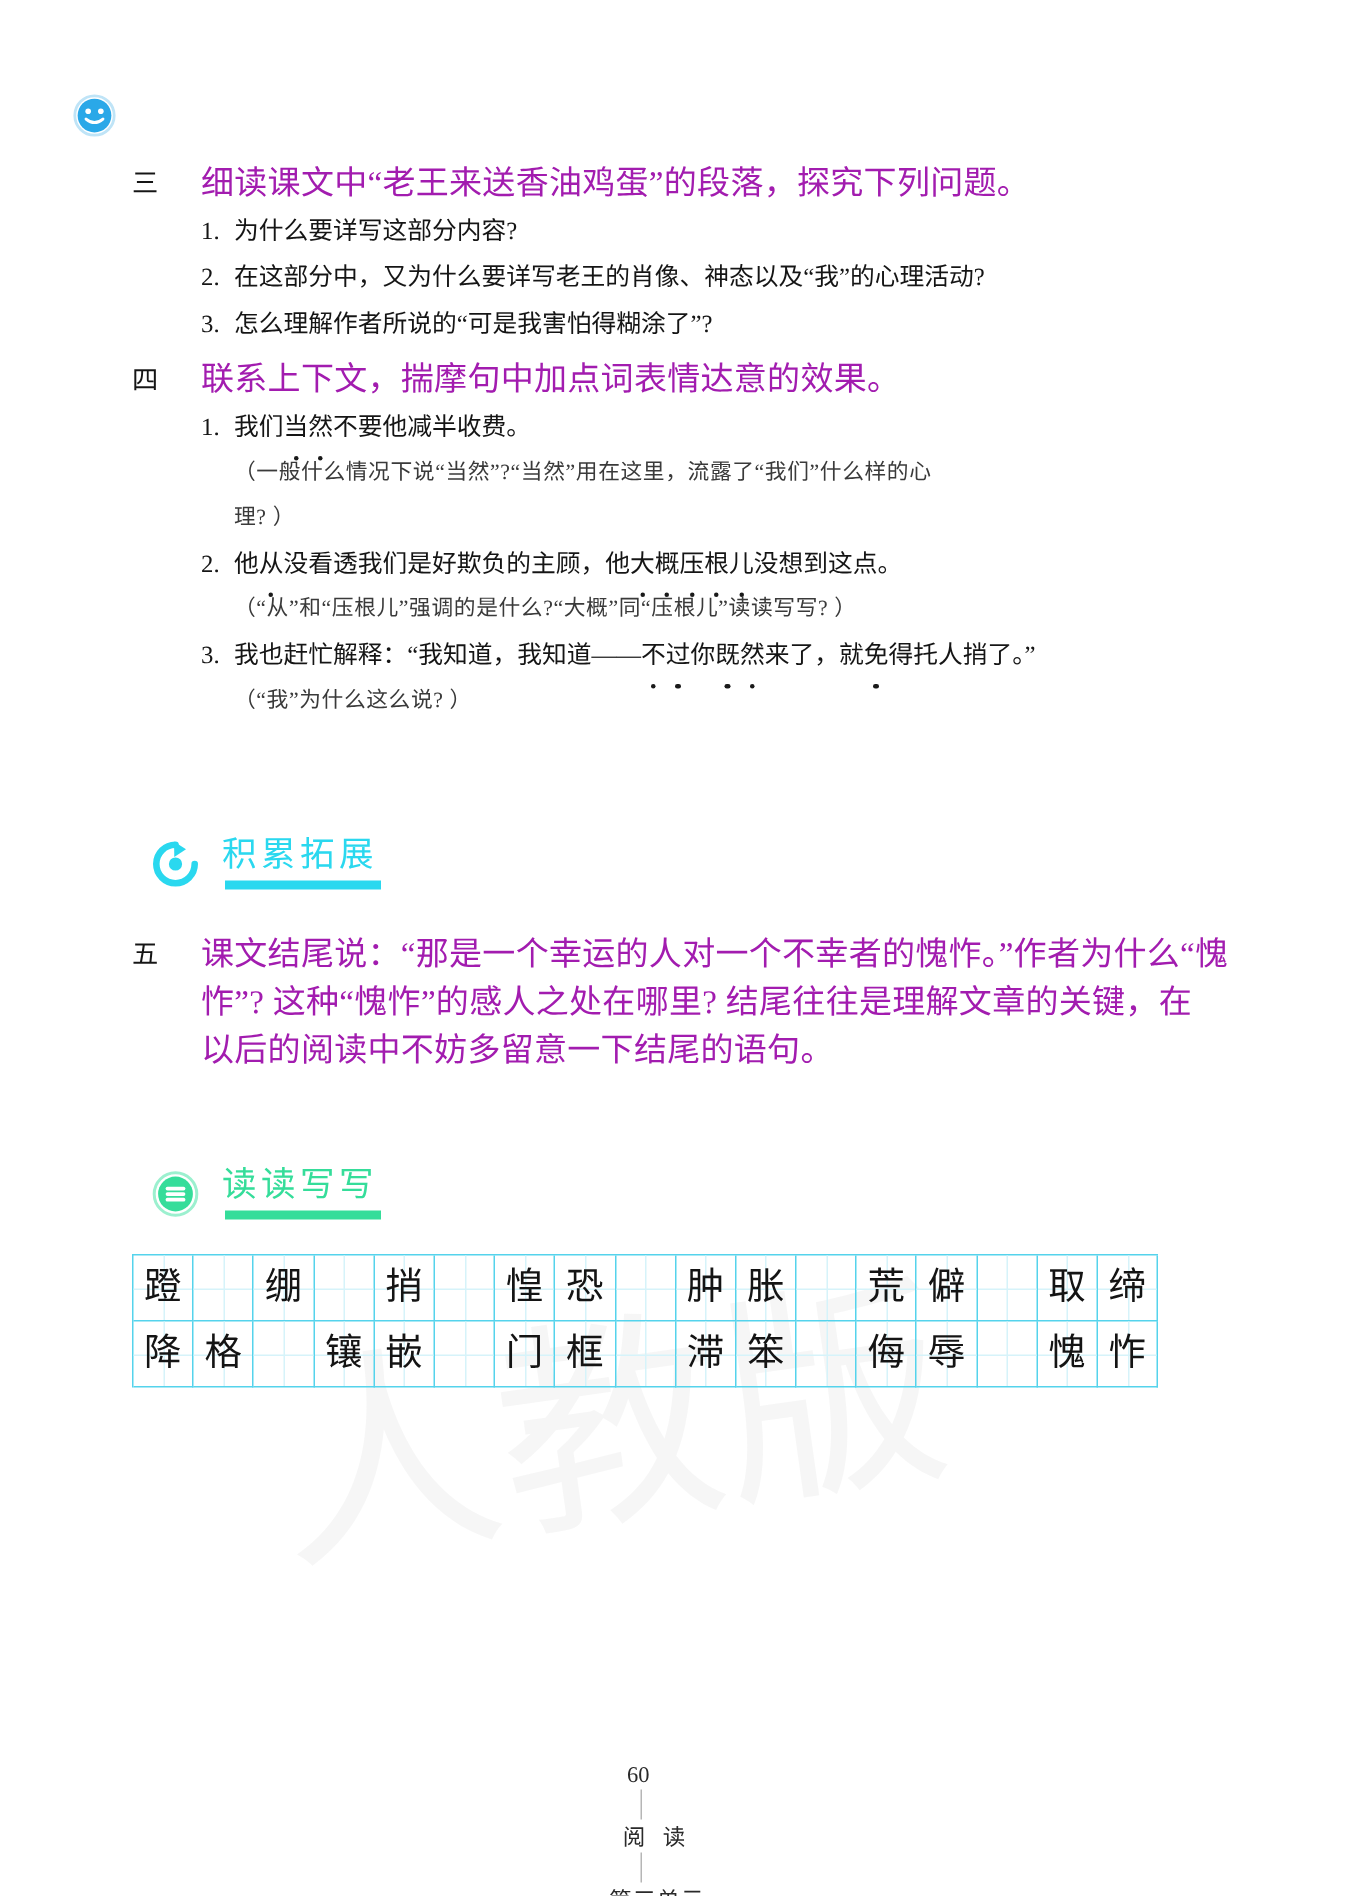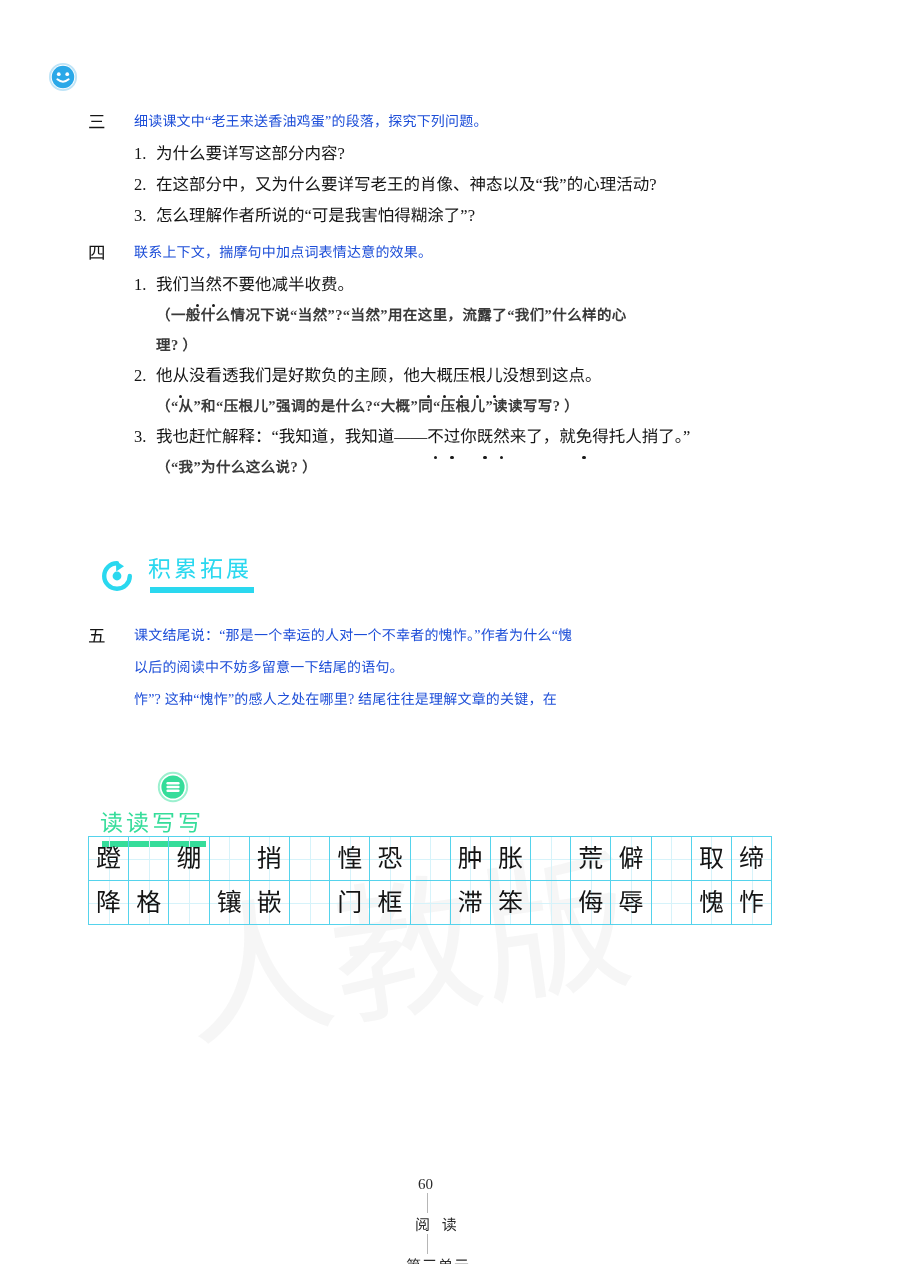--- a/index.html
+++ b/index.html
@@ -61,24 +61,24 @@
     flex: 0 0 46px;
     font-size: 17.5px;
     line-height: 32px;
     letter-spacing: 1px;
     color: #151515;
   }
   .ex-body {
     flex: 1 1 auto;
   }
   .lead {
-    font-size: 14px;
+    font-size: 22px;
     line-height: 32px;
     letter-spacing: .2px;
-    color: #1d4ed8;
+    color: #a21caf;
     white-space: nowrap;
   }
   .sub-list {
     margin: 0;
     padding: 0;
     list-style: none;
   }
   .sub-item {
     display: flex;
     align-items: flex-start;
@@ -98,21 +98,20 @@
   }
   .paren {
     font-size: 14.5px;
     line-height: 30px;
     color: #3a3a3a;
     letter-spacing: .4px;
     white-space: nowrap;
   }
   .paren-indent {
     padding-left: 22px;
-    font-weight: bold;
   }
 
   
   .dot {
     position: relative;
     display: inline-block;
   }
   .dot::after {
     content: "";
     position: absolute;
@@ -322,27 +321,27 @@
     <span class="sec-title" style="color:#2ad8ef;">积累拓展</span>
     <span class="sec-underline" style="background:#2ad8ef;"></span>
   </span>
 </div>
 
 <div class="ex-block" style="left:88px; top:620px; width:740px;">
   <div class="ex-row">
     <div class="ex-num">五</div>
     <div class="ex-body">
       <div class="lead">课文结尾说：“那是一个幸运的人对一个不幸者的愧怍。”作者为什么“愧</div>
+      <div class="lead">怍”? 这种“愧怍”的感人之处在哪里? 结尾往往是理解文章的关键，在</div>
       <div class="lead">以后的阅读中不妨多留意一下结尾的语句。</div>
-      <div class="lead">怍”? 这种“愧怍”的感人之处在哪里? 结尾往往是理解文章的关键，在</div>
     </div>
   </div>
 </div>
 
-<div class="sec-head" style="left:100px; top:770px;flex-direction:column;">
+<div class="sec-head" style="left:100px; top:770px;">
   <span class="sec-icon">
     <svg viewBox="0 0 34 34" width="34" height="34" aria-hidden="true">
       <circle cx="17" cy="17" r="14.2" fill="none" stroke="#9cf0cf" stroke-width="2"></circle>
       <circle cx="17" cy="17" r="11.6" fill="#35dd9a"></circle>
       <rect x="10.4" y="12.1" width="13.2" height="2.5" rx="1.25" fill="#ffffff"></rect>
       <rect x="10.4" y="15.8" width="13.2" height="2.5" rx="1.25" fill="#ffffff"></rect>
       <rect x="10.4" y="19.5" width="13.2" height="2.5" rx="1.25" fill="#ffffff"></rect>
     </svg>
   </span>
   <span class="sec-title-wrap">

